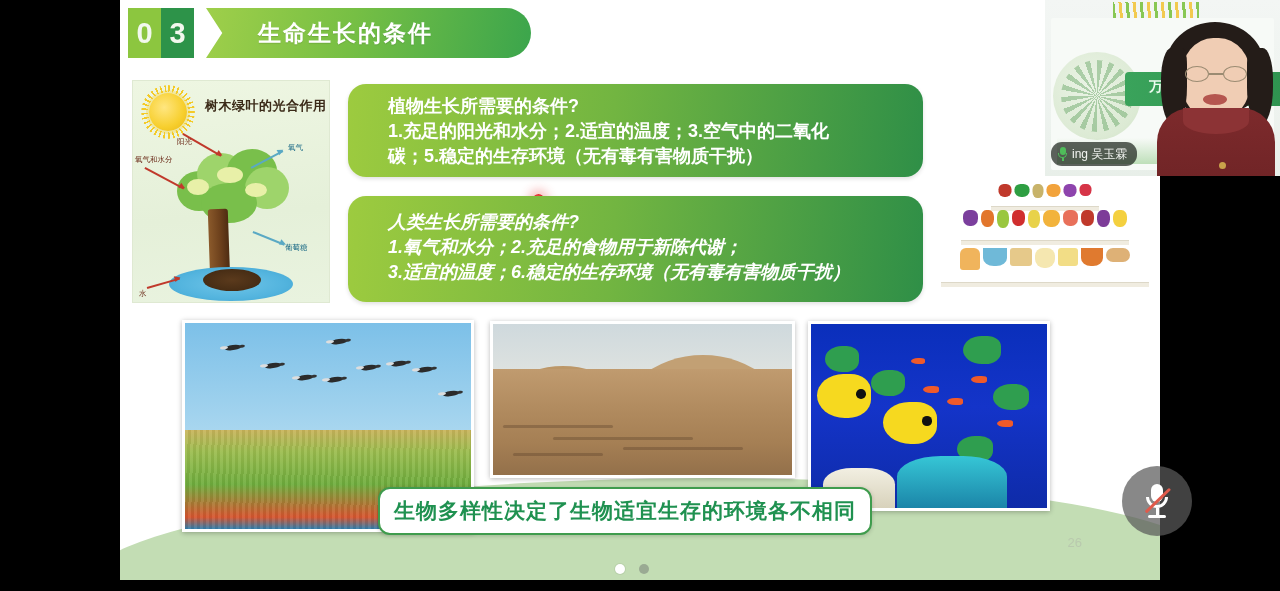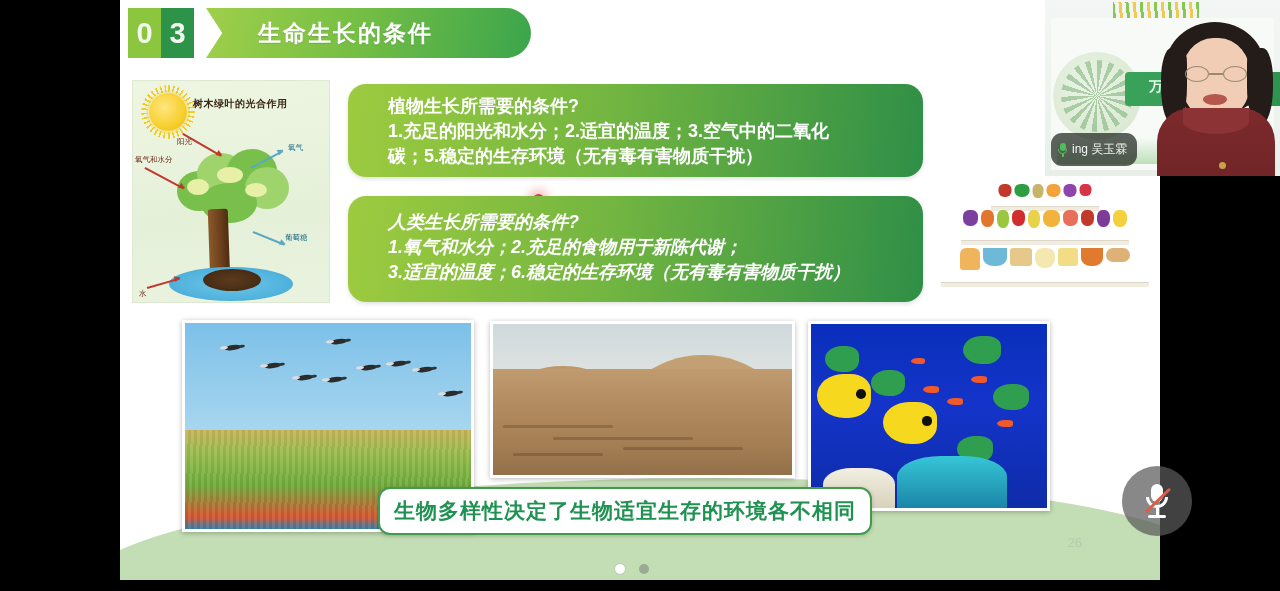--- a/index.html
+++ b/index.html
@@ -51,21 +51,21 @@
     color: #ffffff; font-size: 23px; font-weight: bold; letter-spacing: 2px;
     text-shadow: 0 1px 1px rgba(0,0,0,.12);
   }
 
   
   .photo-diagram {
     position: absolute; left: 12px; top: 80px; width: 198px; height: 223px;
     background: linear-gradient(175deg, #eef6e2 0%, #e5f0d9 60%, #e9f3df 100%);
     border: 1px solid #dfe9d2; overflow: hidden;
   }
-  .pd-title { position: absolute; left: 60px; top: 16px; font-size: 10px; color: #3b2a18; font-weight: bold; letter-spacing: .5px; white-space: nowrap;}
+  .pd-title { position: absolute; left: 72px; top: 16px; font-size: 13px; color: #3b2a18; font-weight: bold; letter-spacing: .5px; white-space: nowrap;}
   .sun { position: absolute; left: 16px; top: 12px; width: 38px; height: 38px; border-radius: 50%;
          background: radial-gradient(circle at 40% 38%, #ffe680 0%, #f7cf2e 60%, #e8b511 100%);
          box-shadow: 0 0 0 3px rgba(247,207,46,.35); }
   .sun::before {
     content:""; position:absolute; left:-8px; top:-8px; width:54px; height:54px; border-radius:50%;
     background: repeating-conic-gradient(#f4ca27 0deg 4deg, transparent 4deg 11deg);
     -webkit-mask: radial-gradient(circle, transparent 52%, #000 53%);
             mask: radial-gradient(circle, transparent 52%, #000 53%);
   }
   .tree-canopy { position:absolute; left:38px; top:68px; width:118px; height:80px; }
@@ -191,21 +191,21 @@
   .p-glasses i { position:absolute; width:24px; height:16px; border:1.6px solid #9b8b72; border-radius:50%; }
   .p-glasses i:first-child { left:0; } .p-glasses i:last-child { right:0; }
   .p-glasses::after{ content:""; position:absolute; left:24px; top:7px; width:14px; height:1.6px; background:#9b8b72;}
   .p-mouth { position:absolute; left:46px; top:72px; width:24px; height:11px; border-radius:50%; background:#b5564f; }
   .p-body { position:absolute; left:0px; top:86px; width:118px; height:90px;
       background: linear-gradient(180deg,#7d2a2c 0%, #6d2325 100%); border-radius:34px 34px 0 0; }
   .p-collar { position:absolute; left:26px; top:86px; width:66px; height:26px; background:#8c3335; border-radius:0 0 50% 50%; }
   .p-btn { position:absolute; left:62px; top:140px; width:7px; height:7px; border-radius:50%; background:#c9a24a; }
 
   #name-badge {
-    position:absolute; left:6px; bottom:10px; height:33px;
+    position:absolute; left:6px; bottom:10px; height:24px;
     background: rgba(30,38,30,.72); border-radius:11px;
     display:flex; align-items:center; gap:5px; padding:0 10px 0 7px;
   }
   #name-badge .label { color:#f2f5f1; font-size:12px; white-space:nowrap; }
   .mic-ic { width:9px; height:14px; position:relative; flex:0 0 auto;}
   .mic-ic .cap { position:absolute; left:1.5px; top:0; width:6px; height:8px; border-radius:3px; background:#4fbd5a; }
   .mic-ic .arc { position:absolute; left:0; top:6px; width:9px; height:5px;
       border:1.5px solid #4fbd5a; border-top:none; border-radius:0 0 5px 5px; }
   .mic-ic .stem { position:absolute; left:4px; top:11px; width:1.5px; height:3px; background:#4fbd5a; }
 
@@ -268,21 +268,21 @@
       <div class="pd-arrow red" style="left:50px; top:52px; width:44px; transform:rotate(30deg);"></div>
       <div class="pd-label" style="left:44px; top:56px;">阳光</div>
 
       <div class="pd-arrow red" style="left:12px; top:86px; width:44px; transform:rotate(28deg);"></div>
       <div class="pd-label" style="left:2px; top:74px;">氧气和水分</div>
 
       <div class="pd-arrow blue" style="left:118px; top:86px; width:36px; transform:rotate(-28deg);"></div>
       <div class="pd-label ox" style="left:155px; top:62px;">氧气</div>
 
       <div class="pd-arrow blue" style="left:120px; top:150px; width:34px; transform:rotate(22deg);"></div>
-      <div class="pd-label gl" style="left:152px; top:152px;">葡萄糖</div>
+      <div class="pd-label gl" style="left:152px; top:162px;">葡萄糖</div>
 
       <div class="pd-arrow red" style="left:14px; top:206px; width:34px; transform:rotate(-16deg);"></div>
       <div class="pd-label" style="left:6px; top:208px;">水</div>
     </div>
 
     <div class="greenbox" id="box-plants">
       <span class="hl">植物生长所需要的条件?</span>
       <span class="hl">1.充足的阳光和水分；2.适宜的温度；3.空气中的二氧化</span>
       <span class="hl">碳；5.稳定的生存环境（无有毒有害物质干扰）</span>
     </div>

